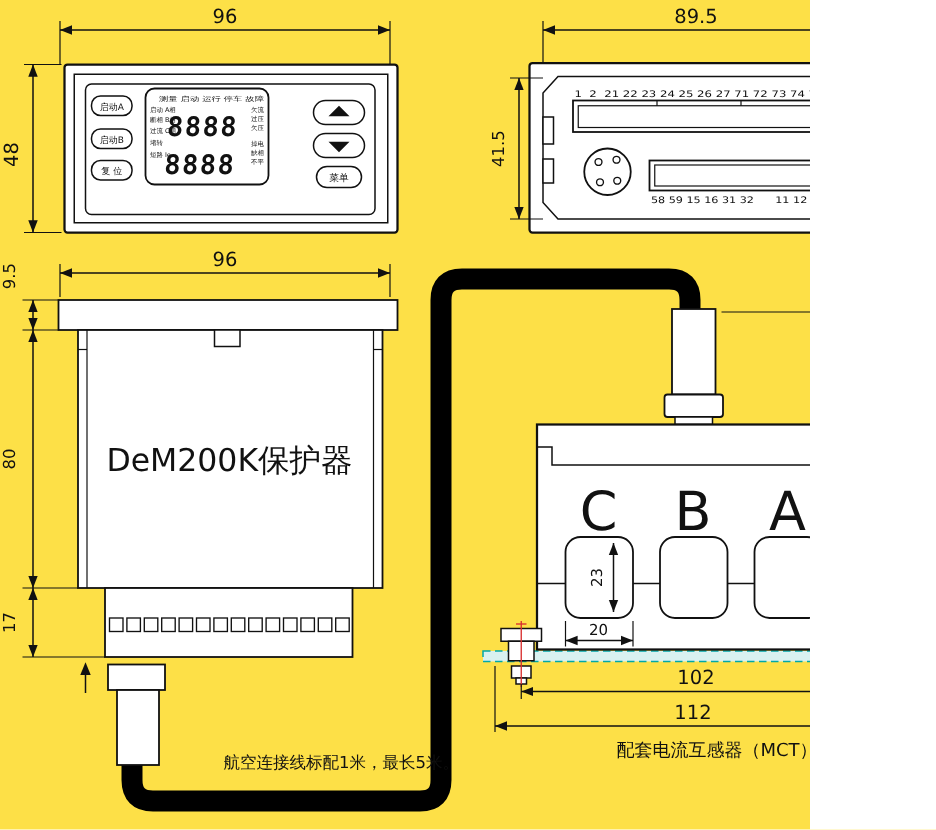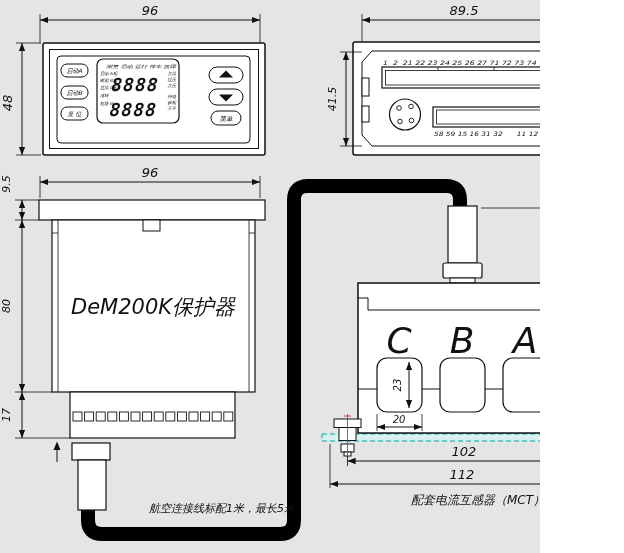--- a/index.html
+++ b/index.html
@@ -1,17 +1,17 @@
 <!DOCTYPE html>
 <html style="--cable: #000000; --plate-fill: #d9f1f0; --plate-stroke: #00a8a8; --center-red: #d83030;"><head>
 <meta charset="utf-8">
 <style>
   html,body{margin:0;padding:0;background:#ffffff;}
-  #stage{width:540px;height:553px;position:relative;background:#e5e5e5;overflow:hidden;
-         font-family:"DejaVu Sans", sans-serif;font-style:italic;}
+  #stage{width:540px;height:553px;position:relative;background:#fde047;overflow:hidden;
+         font-family:"DejaVu Sans", sans-serif;}
   svg{display:block;}
   svg text{white-space:pre;fill:#111;font-family:"DejaVu Sans", sans-serif;}
   .o{fill:#fff;stroke:#111;}
   .ln{stroke:#111;fill:none;}
   .ext{stroke:#111;stroke-width:0.8;fill:none;}
   .dim{stroke:#111;stroke-width:1;fill:none;marker-start:url(#arr);marker-end:url(#arr);}
   .dimtxt{font-size:13px;}
   .dimtxt-s{font-size:10px;}
   .mono{font-family:"DejaVu Sans Mono", monospace;font-weight:bold;}
   .cable{stroke:var(--cable,#000);stroke-width:14;fill:none;}

